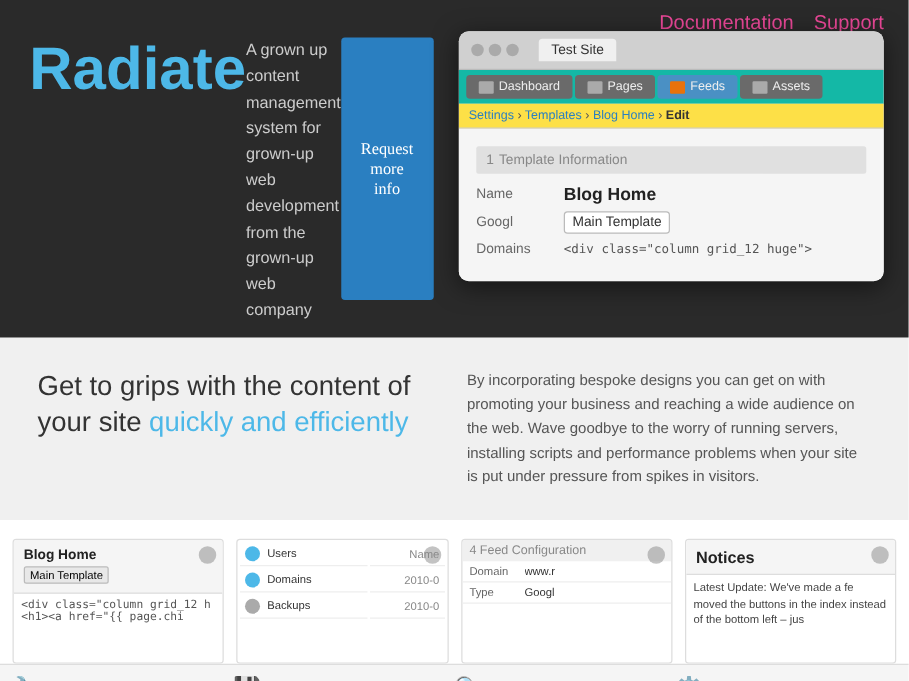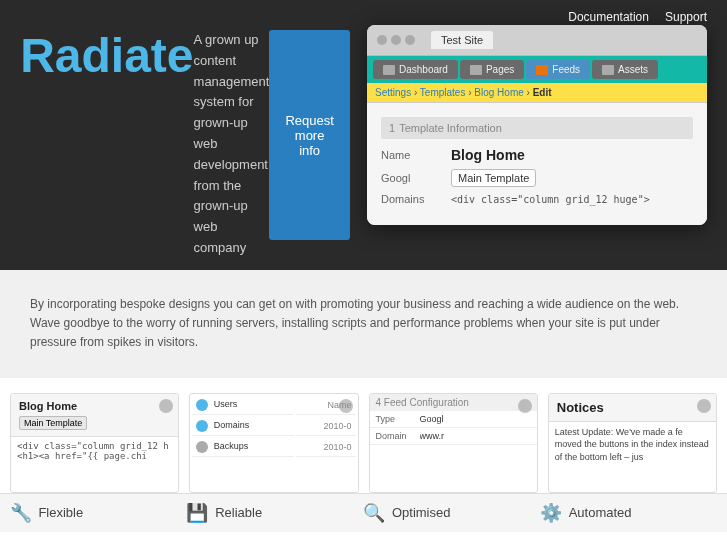--- a/index.html
+++ b/index.html
@@ -35,33 +35,34 @@
     .hero-btn {
       display: inline-block;
       background: #2a7fc1;
       color: #fff;
       padding: 8px 16px;
       font-size: 13px;
       border: none;
       cursor: pointer;
       border-radius: 3px;
       width: fit-content;
+      font-family: Liberation Serif, serif;
     }
 
     
     .top-nav {
       position: absolute;
       top: 10px;
       right: 20px;
       display: flex;
       gap: 16px;
     }
     .top-nav a {
-      color: #ffffff;
-      font-size: 12px;
+      color: #ec4899;
+      font-size: 16px;
       text-decoration: none;
     }
 
     
     .app-window {
       position: absolute;
       right: 20px;
       top: 25px;
       width: 340px;
       background: #e8e8e8;
@@ -399,20 +400,25 @@
       </div>
       <div class="form-row">
         <div class="form-label">Domains</div>
         <div class="form-code">&lt;div class="column grid_12 huge"&gt;</div>
       </div>
     </div>
   </div>
 </div>
 
 <div class="middle-section">
+  <div class="middle-left">
+    <div class="middle-heading">
+      <span>Get to grips with the content of your site </span><span class="highlight">quickly and efficiently</span>
+    </div>
+  </div>
   <div class="middle-right">
     <p>By incorporating bespoke designs you can get on with promoting your business and reaching a wide audience on the web. Wave goodbye to the worry of running servers, installing scripts and performance problems when your site is put under pressure from spikes in visitors.</p>
   </div>
 </div>
 
 <div class="thumbnails">
 
   <div class="thumb">
     <div class="zoom-icon"></div>
     <div class="thumb-header">
@@ -451,26 +457,26 @@
           <td>2010-0</td>
         </tr>
       </tbody>
     </table>
   </div>
 
   <div class="thumb">
     <div class="zoom-icon"></div>
     <div class="thumb-section-label">4 Feed Configuration</div>
     <div class="thumb-form-row">
+      <div class="thumb-form-label">Domain</div>
+      <div class="thumb-form-value">www.r</div>
+    </div>
+    <div class="thumb-form-row">
       <div class="thumb-form-label">Type</div>
       <div class="thumb-form-value">Googl</div>
-    </div>
-    <div class="thumb-form-row">
-      <div class="thumb-form-label">Domain</div>
-      <div class="thumb-form-value">www.r</div>
     </div>
   </div>
 
   <div class="thumb notices-thumb">
     <div class="zoom-icon"></div>
     <div class="thumb-header">
       <div class="thumb-title">Notices</div>
     </div>
     <div class="thumb-body" style="font-family:Arial,sans-serif;">
       <span>Latest Update: We've made a fe moved the buttons in the index instead of the bottom left – jus</span>

